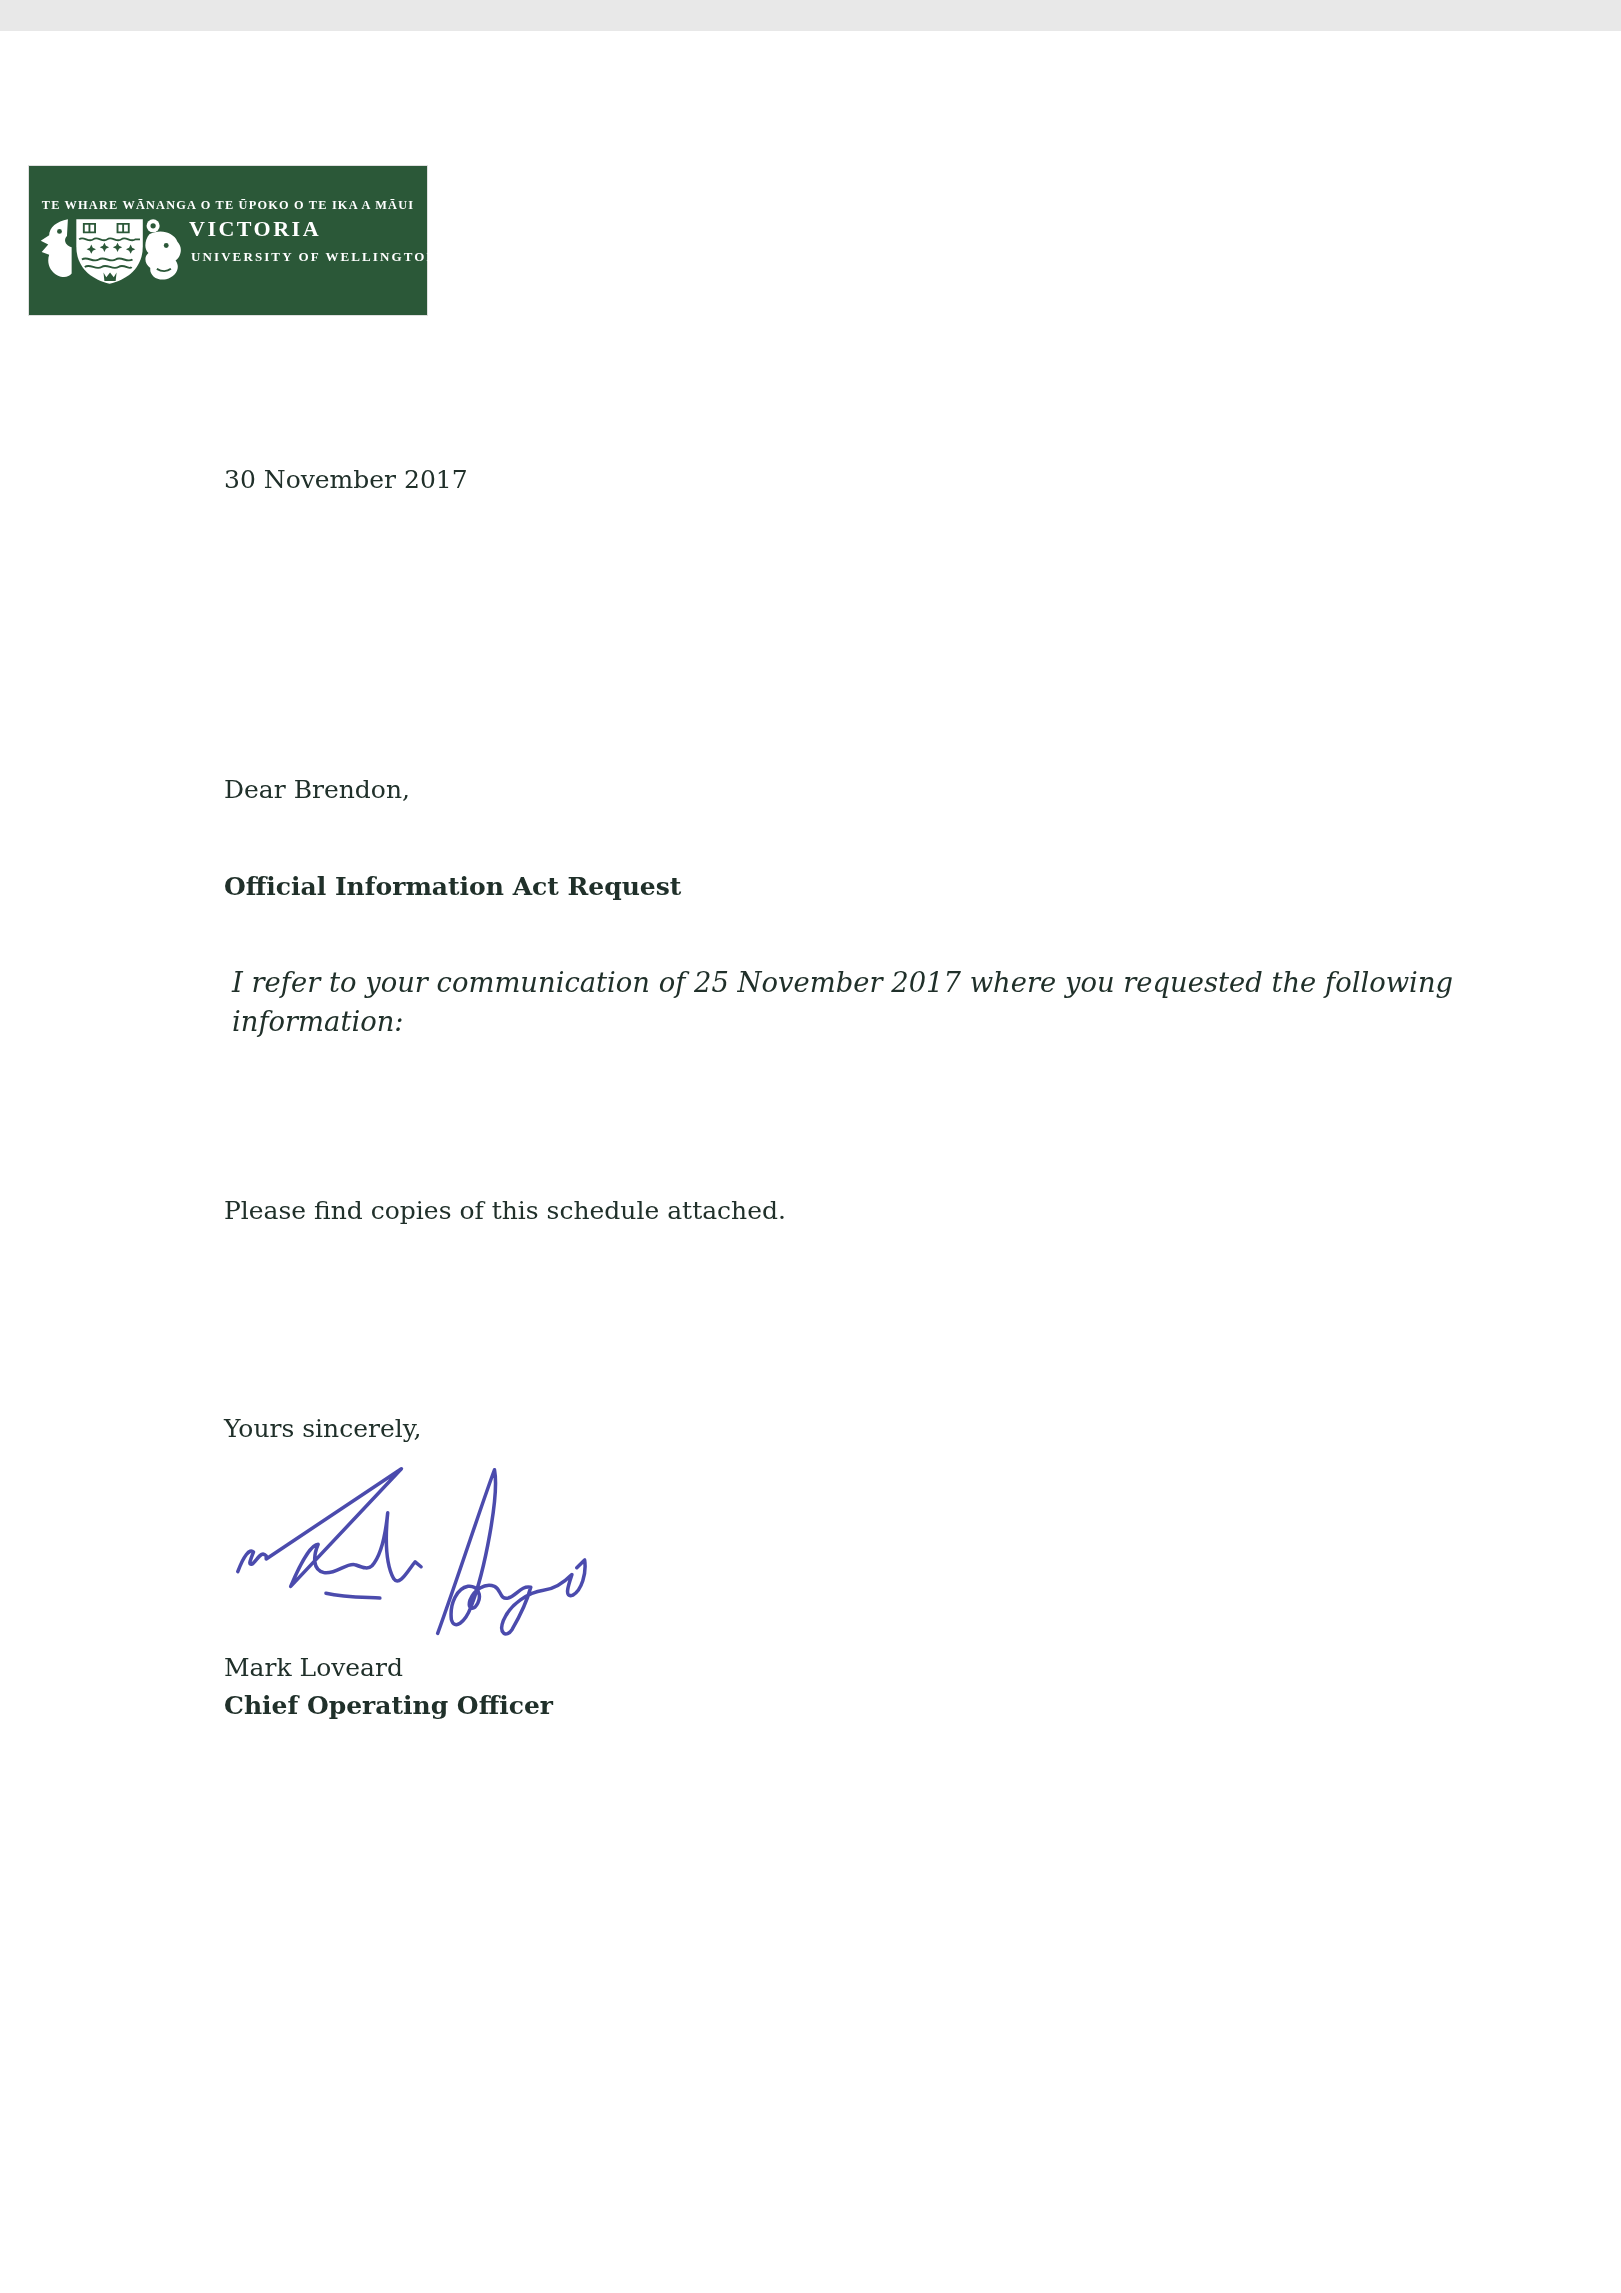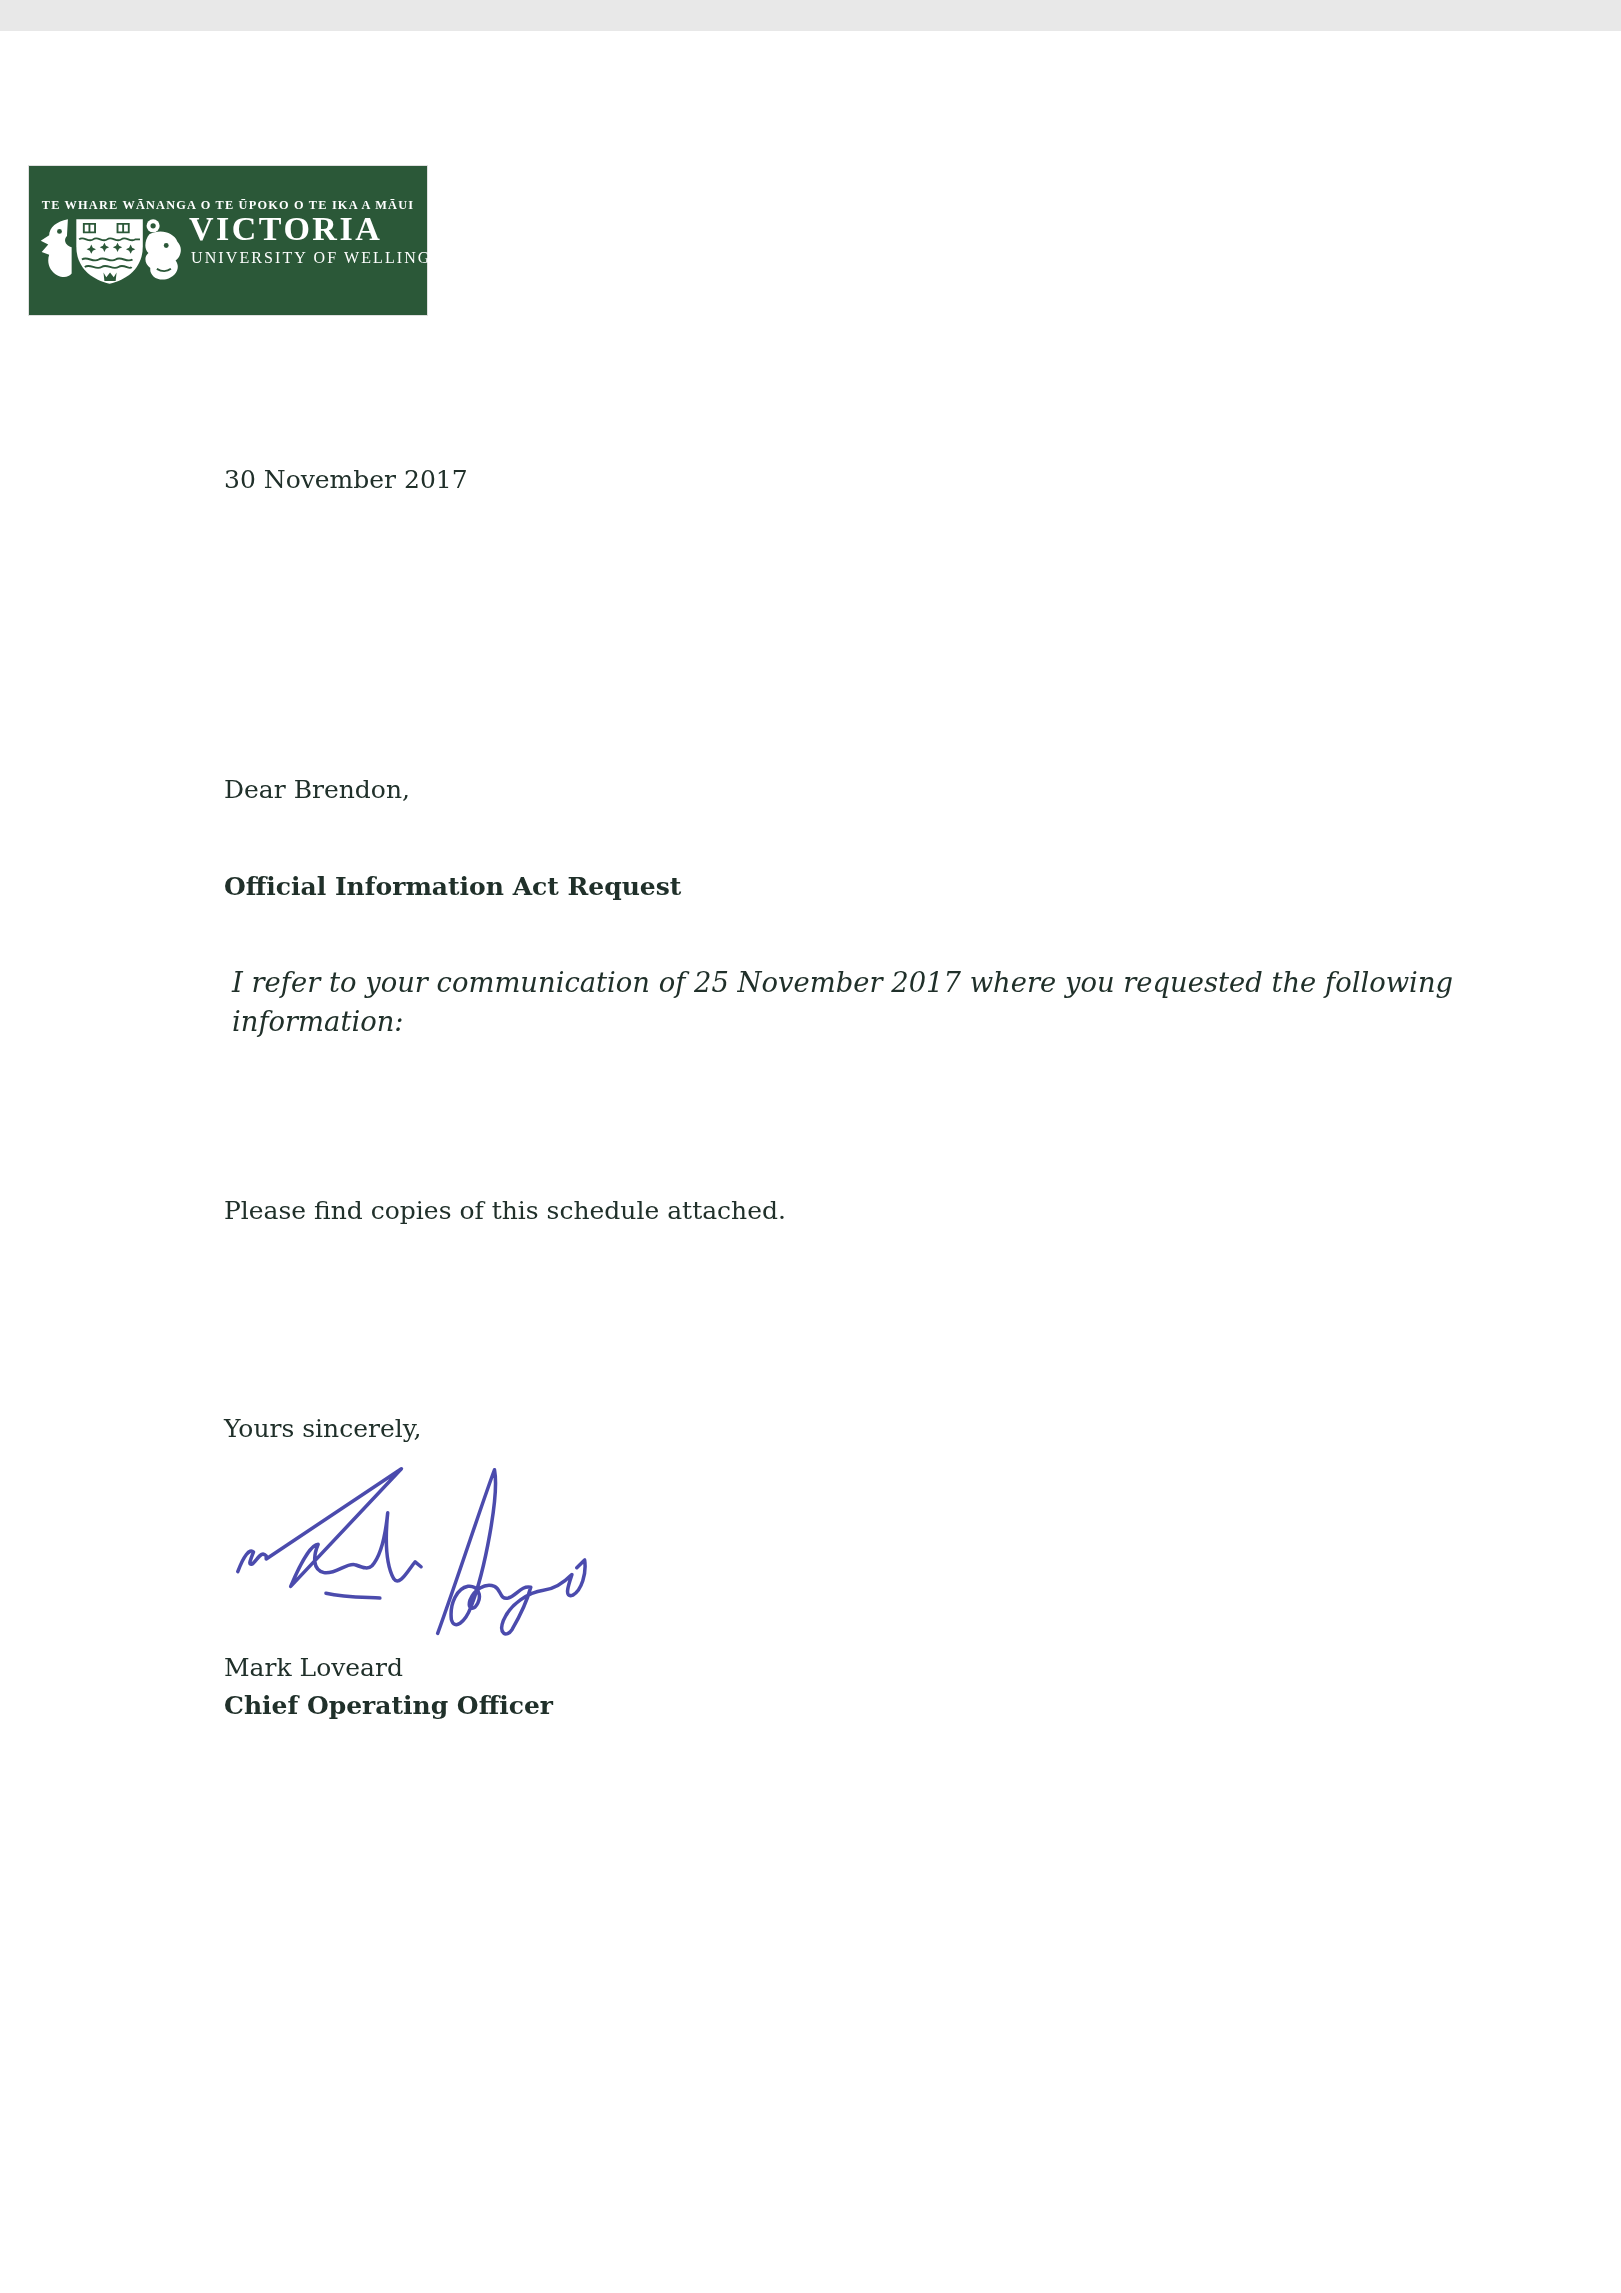--- a/index.html
+++ b/index.html
@@ -22,27 +22,27 @@
     position:absolute;left:0;top:32px;width:100%;text-align:center;
     color:var(--logo-text,#fff);
     font-family:"Liberation Serif",serif;
     font-size:12.3px;font-weight:bold;letter-spacing:1.2px;white-space:nowrap;
   }
   .logo .crest{position:absolute;left:7.8px;top:49px;}
   .logo .wordmark{
     position:absolute;left:160px;top:46px;
     color:var(--logo-text,#fff);
     font-family:"Liberation Serif",serif;
-    font-size:34px;font-weight:bold;letter-spacing:2.5px;line-height:33px;white-space:nowrap;
+    font-size:22px;font-weight:bold;letter-spacing:2.5px;line-height:33px;white-space:nowrap;
   }
   .logo .subtitle{
     position:absolute;left:162px;top:83px;
     color:var(--logo-text,#fff);
     font-family:"Liberation Serif",serif;
-    font-size:16px;font-weight:normal;letter-spacing:2.1px;white-space:nowrap;
+    font-size:13px;font-weight:bold;letter-spacing:2.1px;white-space:nowrap;
   }
   .crest-white{fill:#ffffff;}
   .crest-green-fill{fill:var(--brand-green,#2b5838);}
   .crest-green-stroke{stroke:var(--brand-green,#2b5838);fill:none;stroke-width:2px;}
   
   .line{position:absolute;left:224px;font-size:25px;line-height:39px;white-space:nowrap;}
   .bold{font-weight:bold;}
   .italic{font-style:italic;}
   #date{top:429px;}
   #recipient{top:565px;}

